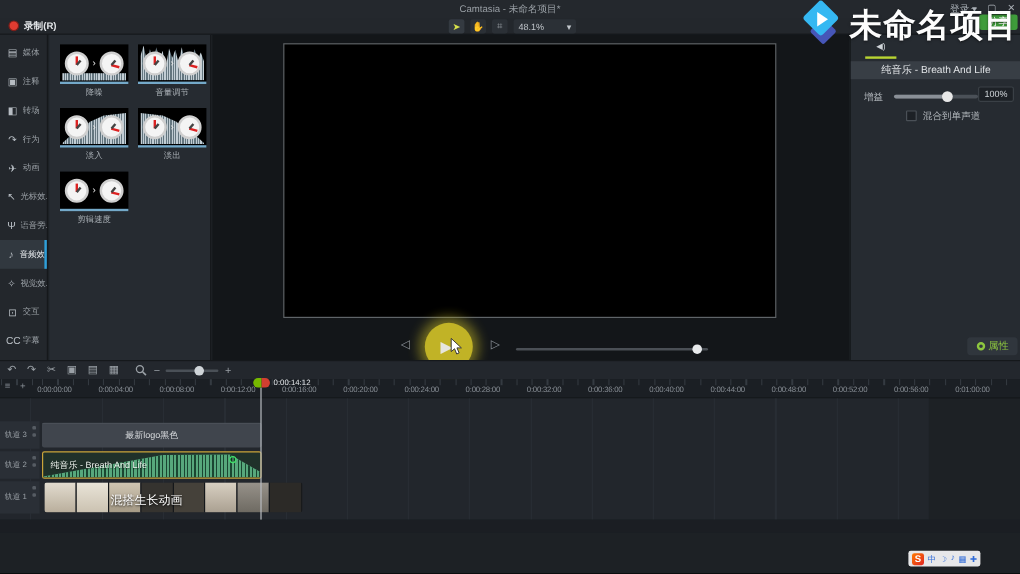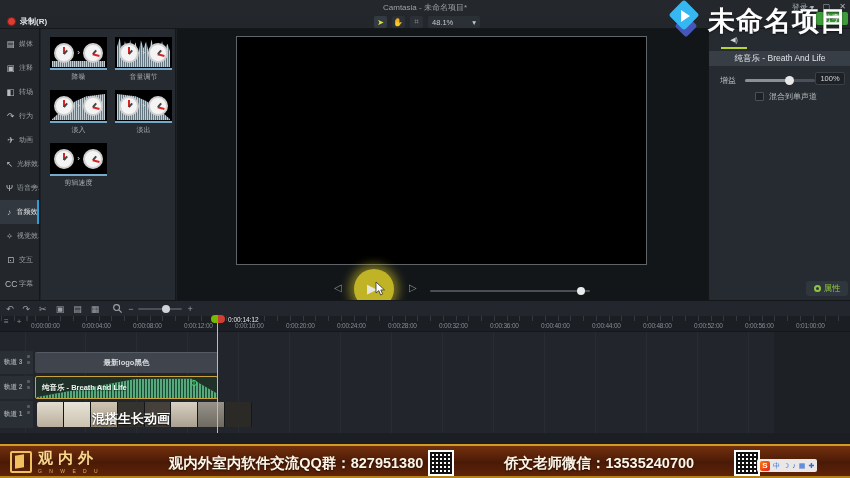--- a/index.html
+++ b/index.html
@@ -87,41 +87,41 @@
   .tl-icon { font-size:9px; color:#9aa0a6; }
   .tl-zoom { display:flex; align-items:center; gap:5px; margin-left:4px; }
   .mag { width:11px; height:11px; }
   .tl-slider { position:relative; width:44px; height:2px; background:#4a5057; border-radius:1px; }
   .tl-slider .knob { position:absolute; left:24px; top:-3px; width:8px; height:8px; border-radius:50%; background:#cfd4d8; }
   .ruler { position:absolute; left:0; top:316px; width:850px; height:16px; background:#1b1f24; border-bottom:1px solid #15181b;
     background-image:repeating-linear-gradient(90deg,#343a41 0 1px,transparent 1px 12.75px); background-position:35px 0; background-size:100% 5px; background-repeat:repeat-x; }
   .ruler-label { position:absolute; top:6px; left:calc(31px + var(--i)*51px); font-size:6.5px; color:#868c93; letter-spacing:-0.2px; }
   .gutter-tools { position:absolute; left:4px; top:317px; display:flex; gap:8px; font-size:8px; color:#8a9097; z-index:3; }
   .tracks { position:absolute; left:0; top:332px; width:774px; height:101px; background:#22262c;
-    background-image:repeating-linear-gradient(90deg,transparent 0 50px,#282d34 50px 51px); background-position:35px 0;font-weight:bold; }
+    background-image:repeating-linear-gradient(90deg,transparent 0 50px,#282d34 50px 51px); background-position:35px 0; }
   .track-row { position:absolute; left:0; width:850px; }
   .track-head { position:absolute; left:0; top:0; width:33px; height:100%; background:#2a2f36; display:flex; align-items:center; padding-left:4px; gap:2px; }
   .track-name { font-size:6.5px; color:#9aa0a6; white-space:nowrap; }
   .track-dots { position:absolute; right:3px; top:4px; display:flex; flex-direction:column; gap:3px; }
   .track-dots i { width:3px; height:3px; background:#565c63; border-radius:1px; }
   .clip { position:absolute; border-radius:2px; overflow:hidden; }
   .clip-media { left:35px; top:1px; width:183px; height:21px; background:#40454d; border-top:1px solid #555b63; display:flex; align-items:center; justify-content:center; }
   .clip-media .clip-label { font-size:7.5px; color:#d6d9dc; }
   .clip-audio { left:35px; top:0; width:183px; height:23px; background:#20312a; border:1px solid #c9a43a; }
   .audio-env { position:absolute; inset:0; background:#57a87c; clip-path:polygon(0 96%,55% 10%,86% 8%,100% 78%,100% 100%,0 100%); }
   .audio-spikes { position:absolute; inset:0; background:repeating-linear-gradient(90deg,rgba(16,52,36,.85) 0 1px,transparent 1px 3px); clip-path:polygon(0 96%,55% 10%,86% 8%,100% 78%,100% 100%,0 100%); }
   .clip-audio .clip-label { position:absolute; left:6px; top:6px; font-size:7.5px; color:#eef4ef; text-shadow:0 1px 1px rgba(0,0,0,.5); }
   .fade-dot { position:absolute; left:155px; top:3px; width:6px; height:6px; border-radius:50%; border:1.5px solid #3fe06a; background:rgba(0,0,0,.3); }
   .clip-video { left:37px; top:1px; width:215px; height:25px; display:flex; }
   .clip-video .fr { flex:1; border-right:1px solid #14171a; }
   .f1{background:linear-gradient(180deg,#e2dccf,#b9ae9c);} .f2{background:linear-gradient(180deg,#e9e4d8,#cbc2b1);}
   .f3{background:linear-gradient(180deg,#cfc5b2,#a3centersada);} .f3{background:linear-gradient(180deg,#cfc5b2,#a59a86);}
   .f4{background:#35332f;} .f5{background:#45413a;}
   .f6{background:linear-gradient(180deg,#d8d0c2,#aaa091);} .f7{background:linear-gradient(180deg,#97928a,#6e6a62);} .f8{background:#2c2a27;}
-  .clip-video .clip-label { position:absolute; left:55px; top:8px; font-size:13px; color:#fff; text-shadow:0 1px 2px #000; }
+  .clip-video .clip-label { position:absolute; left:55px; top:8px; font-size:10px; color:#fff; text-shadow:0 1px 2px #000; }
   .playhead-line { position:absolute; left:217px; top:323px; width:1px; height:110px; background:#b8bcc0; z-index:6; }
   .playhead-head { position:absolute; left:211px; top:315px; width:14px; height:8px; display:flex; z-index:7; }
   .ph-g { width:7px; height:8px; background:#76b900; border-radius:4px 0 0 4px; }
   .ph-r { width:7px; height:8px; background:#d23f31; border-radius:0 4px 4px 0; }
   .playhead-time { position:absolute; left:228px; top:316px; font-size:6.5px; color:#e4e7ea; z-index:7; }
   
   .gap-strip { position:absolute; left:0; top:433px; width:850px; height:11px; background:#1b1e23; }
   .banner { position:absolute; left:0; top:444px; width:850px; height:34px; background:linear-gradient(180deg,#74300e,#4a1a06 55%,#602408); border-top:2px solid #d29a22; border-bottom:2px solid #b5831a; }
   .b-logo { position:absolute; left:10px; top:3px; display:flex; gap:6px; align-items:center; }
   .b-logo-icon { position:relative; width:22px; height:22px; border:2px solid #f0c060; border-radius:2px; }
@@ -431,33 +431,20 @@
   </div>
 
   <div class="playhead-head">
       <span class="ph-g"></span>
       <span class="ph-r"></span>
     </div>
   <div class="playhead-line"></div>
   <div class="playhead-time">0:00:14:12</div>
 
   <div class="gap-strip"></div>
-  <div class="banner">
-    <div class="b-logo">
-      <div class="b-logo-icon"></div>
-      <div class="b-logo-text">
-        <div class="cn">观内外</div>
-        <div class="en">G N W  E D U</div>
-      </div>
-    </div>
-    <div class="b-text b-qq">观内外室内软件交流QQ群：827951380</div>
-    <div class="qr qr1"></div>
-    <div class="b-text b-wx">侨文老师微信：13535240700</div>
-    <div class="qr qr2"></div>
-  </div>
 
   <div class="ime-bar">
     <span class="ime-s">S</span>
     <span class="ime-ic" style="--i: 0;">中</span>
       <span class="ime-ic" style="--i: 1;">☽</span>
       <span class="ime-ic" style="--i: 2;">♪</span>
       <span class="ime-ic" style="--i: 3;">▦</span>
       <span class="ime-ic" style="--i: 4;">✚</span>
   </div>
 

